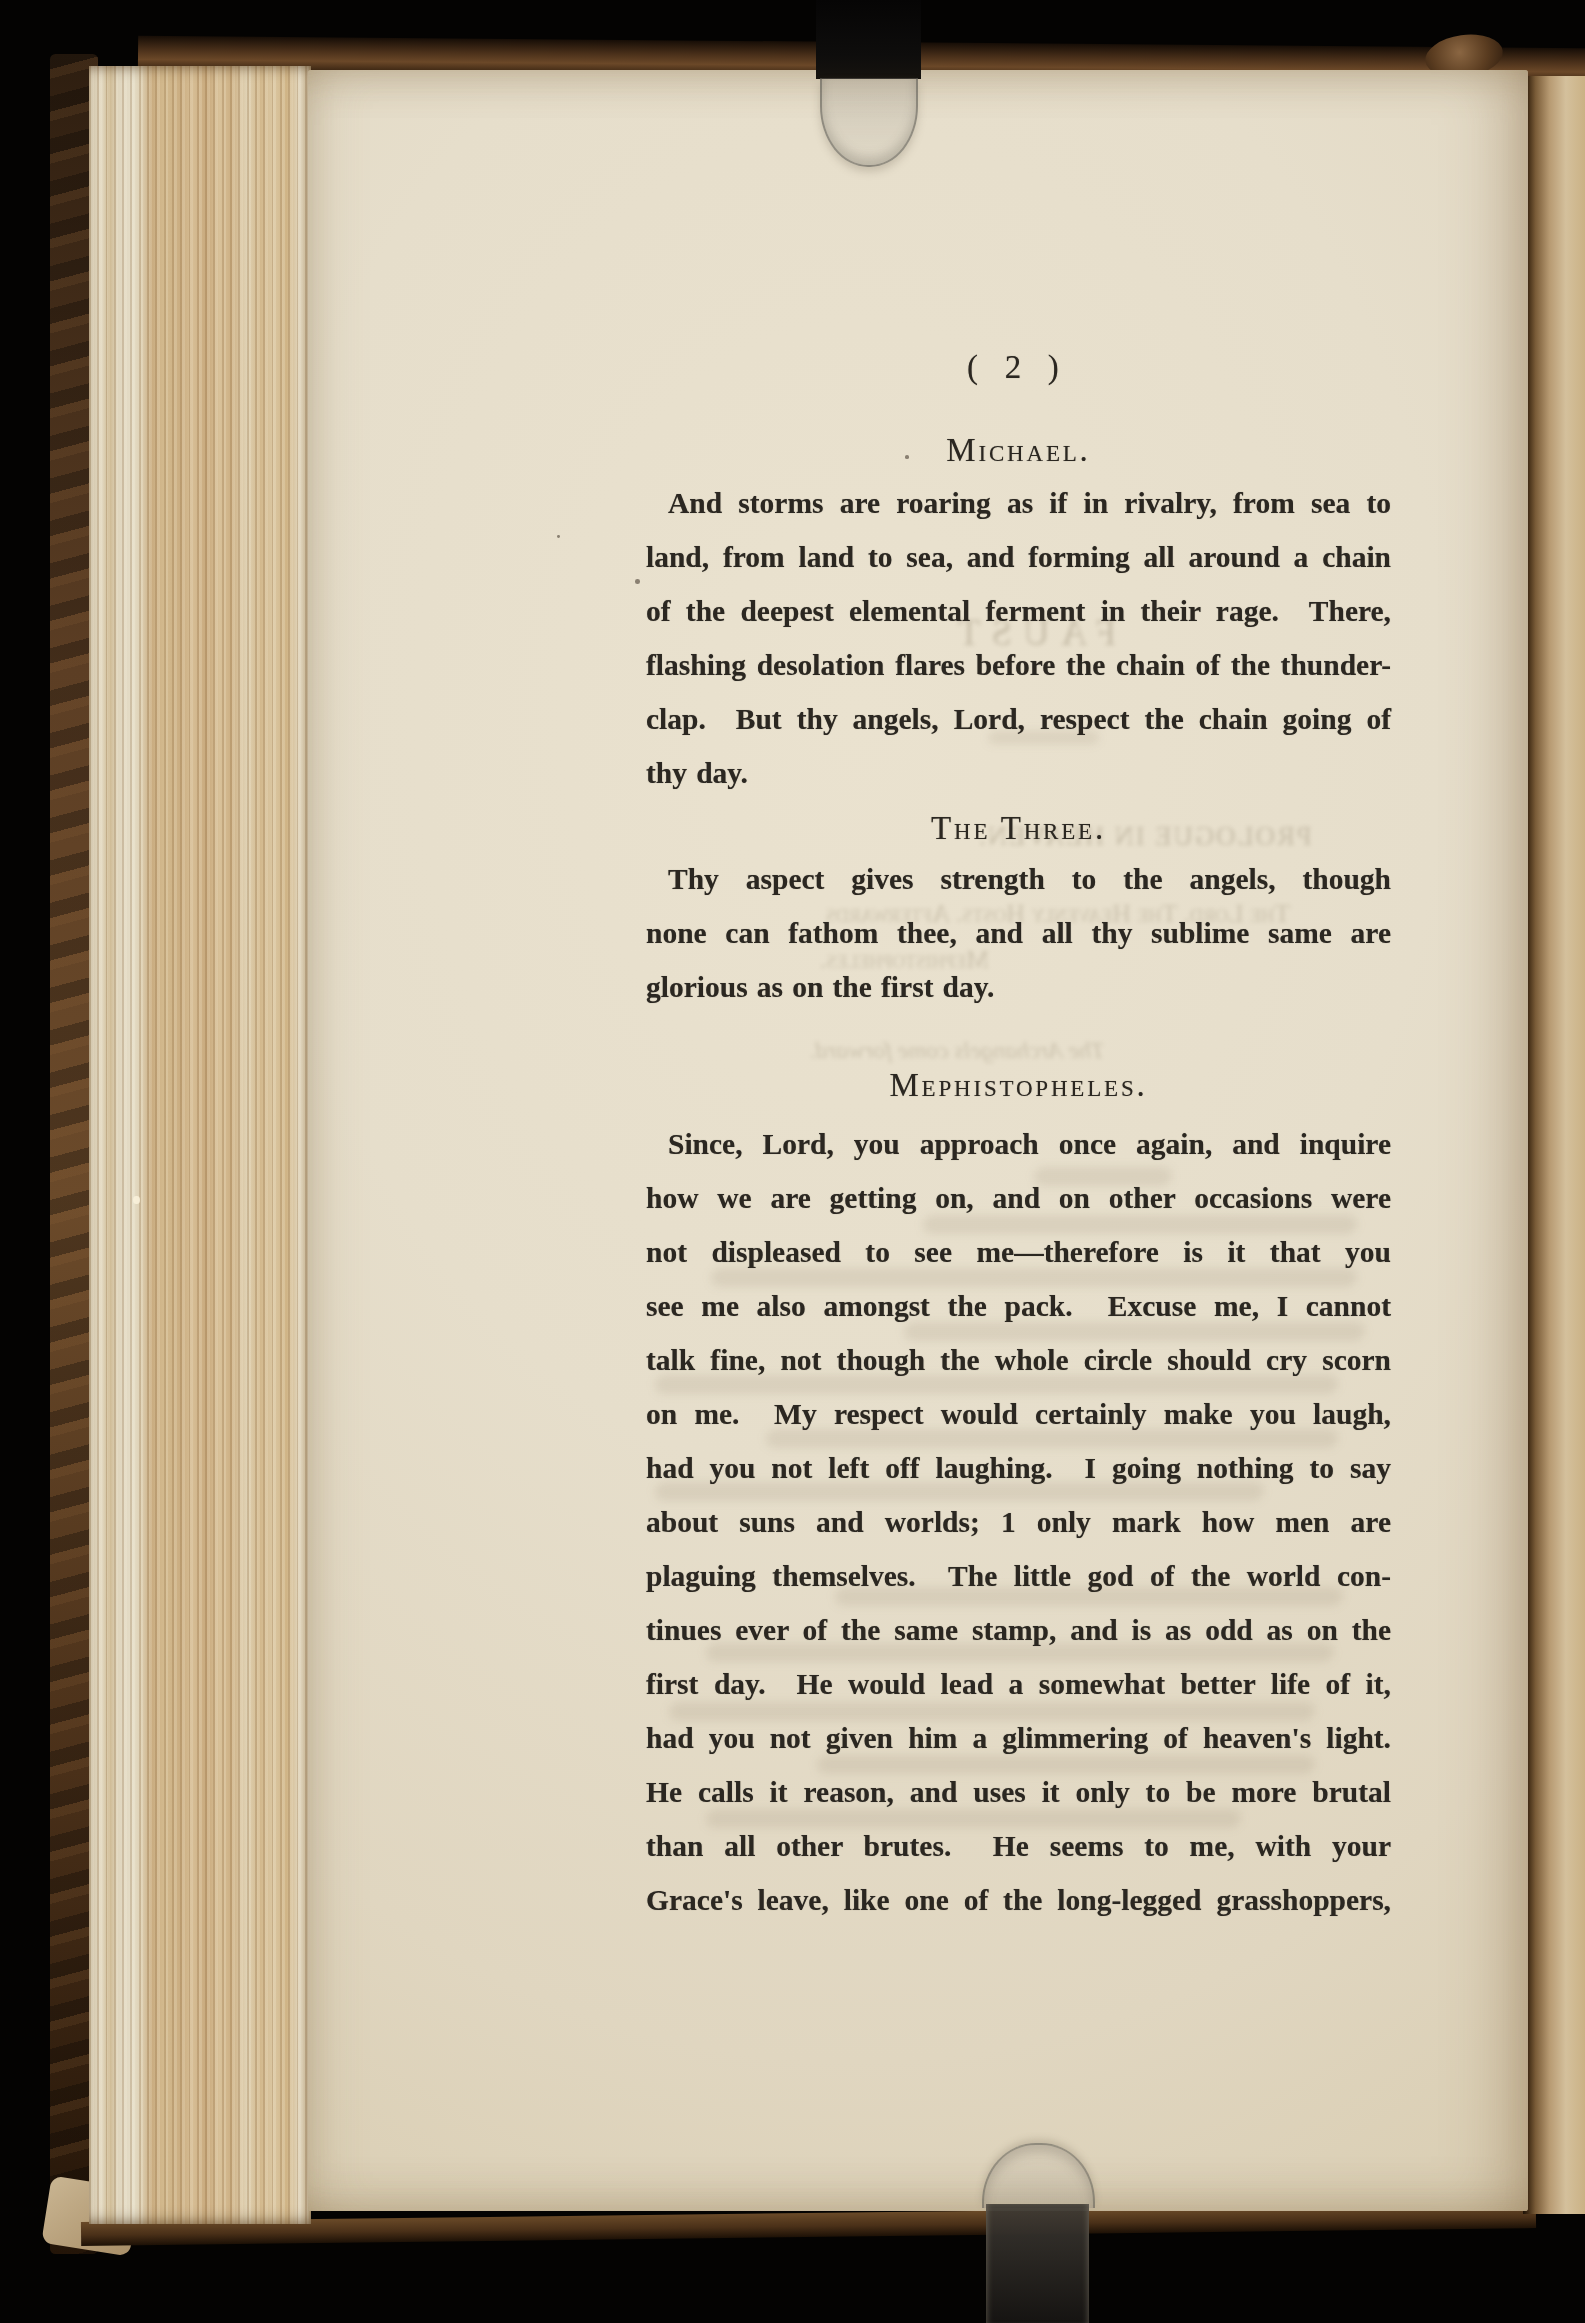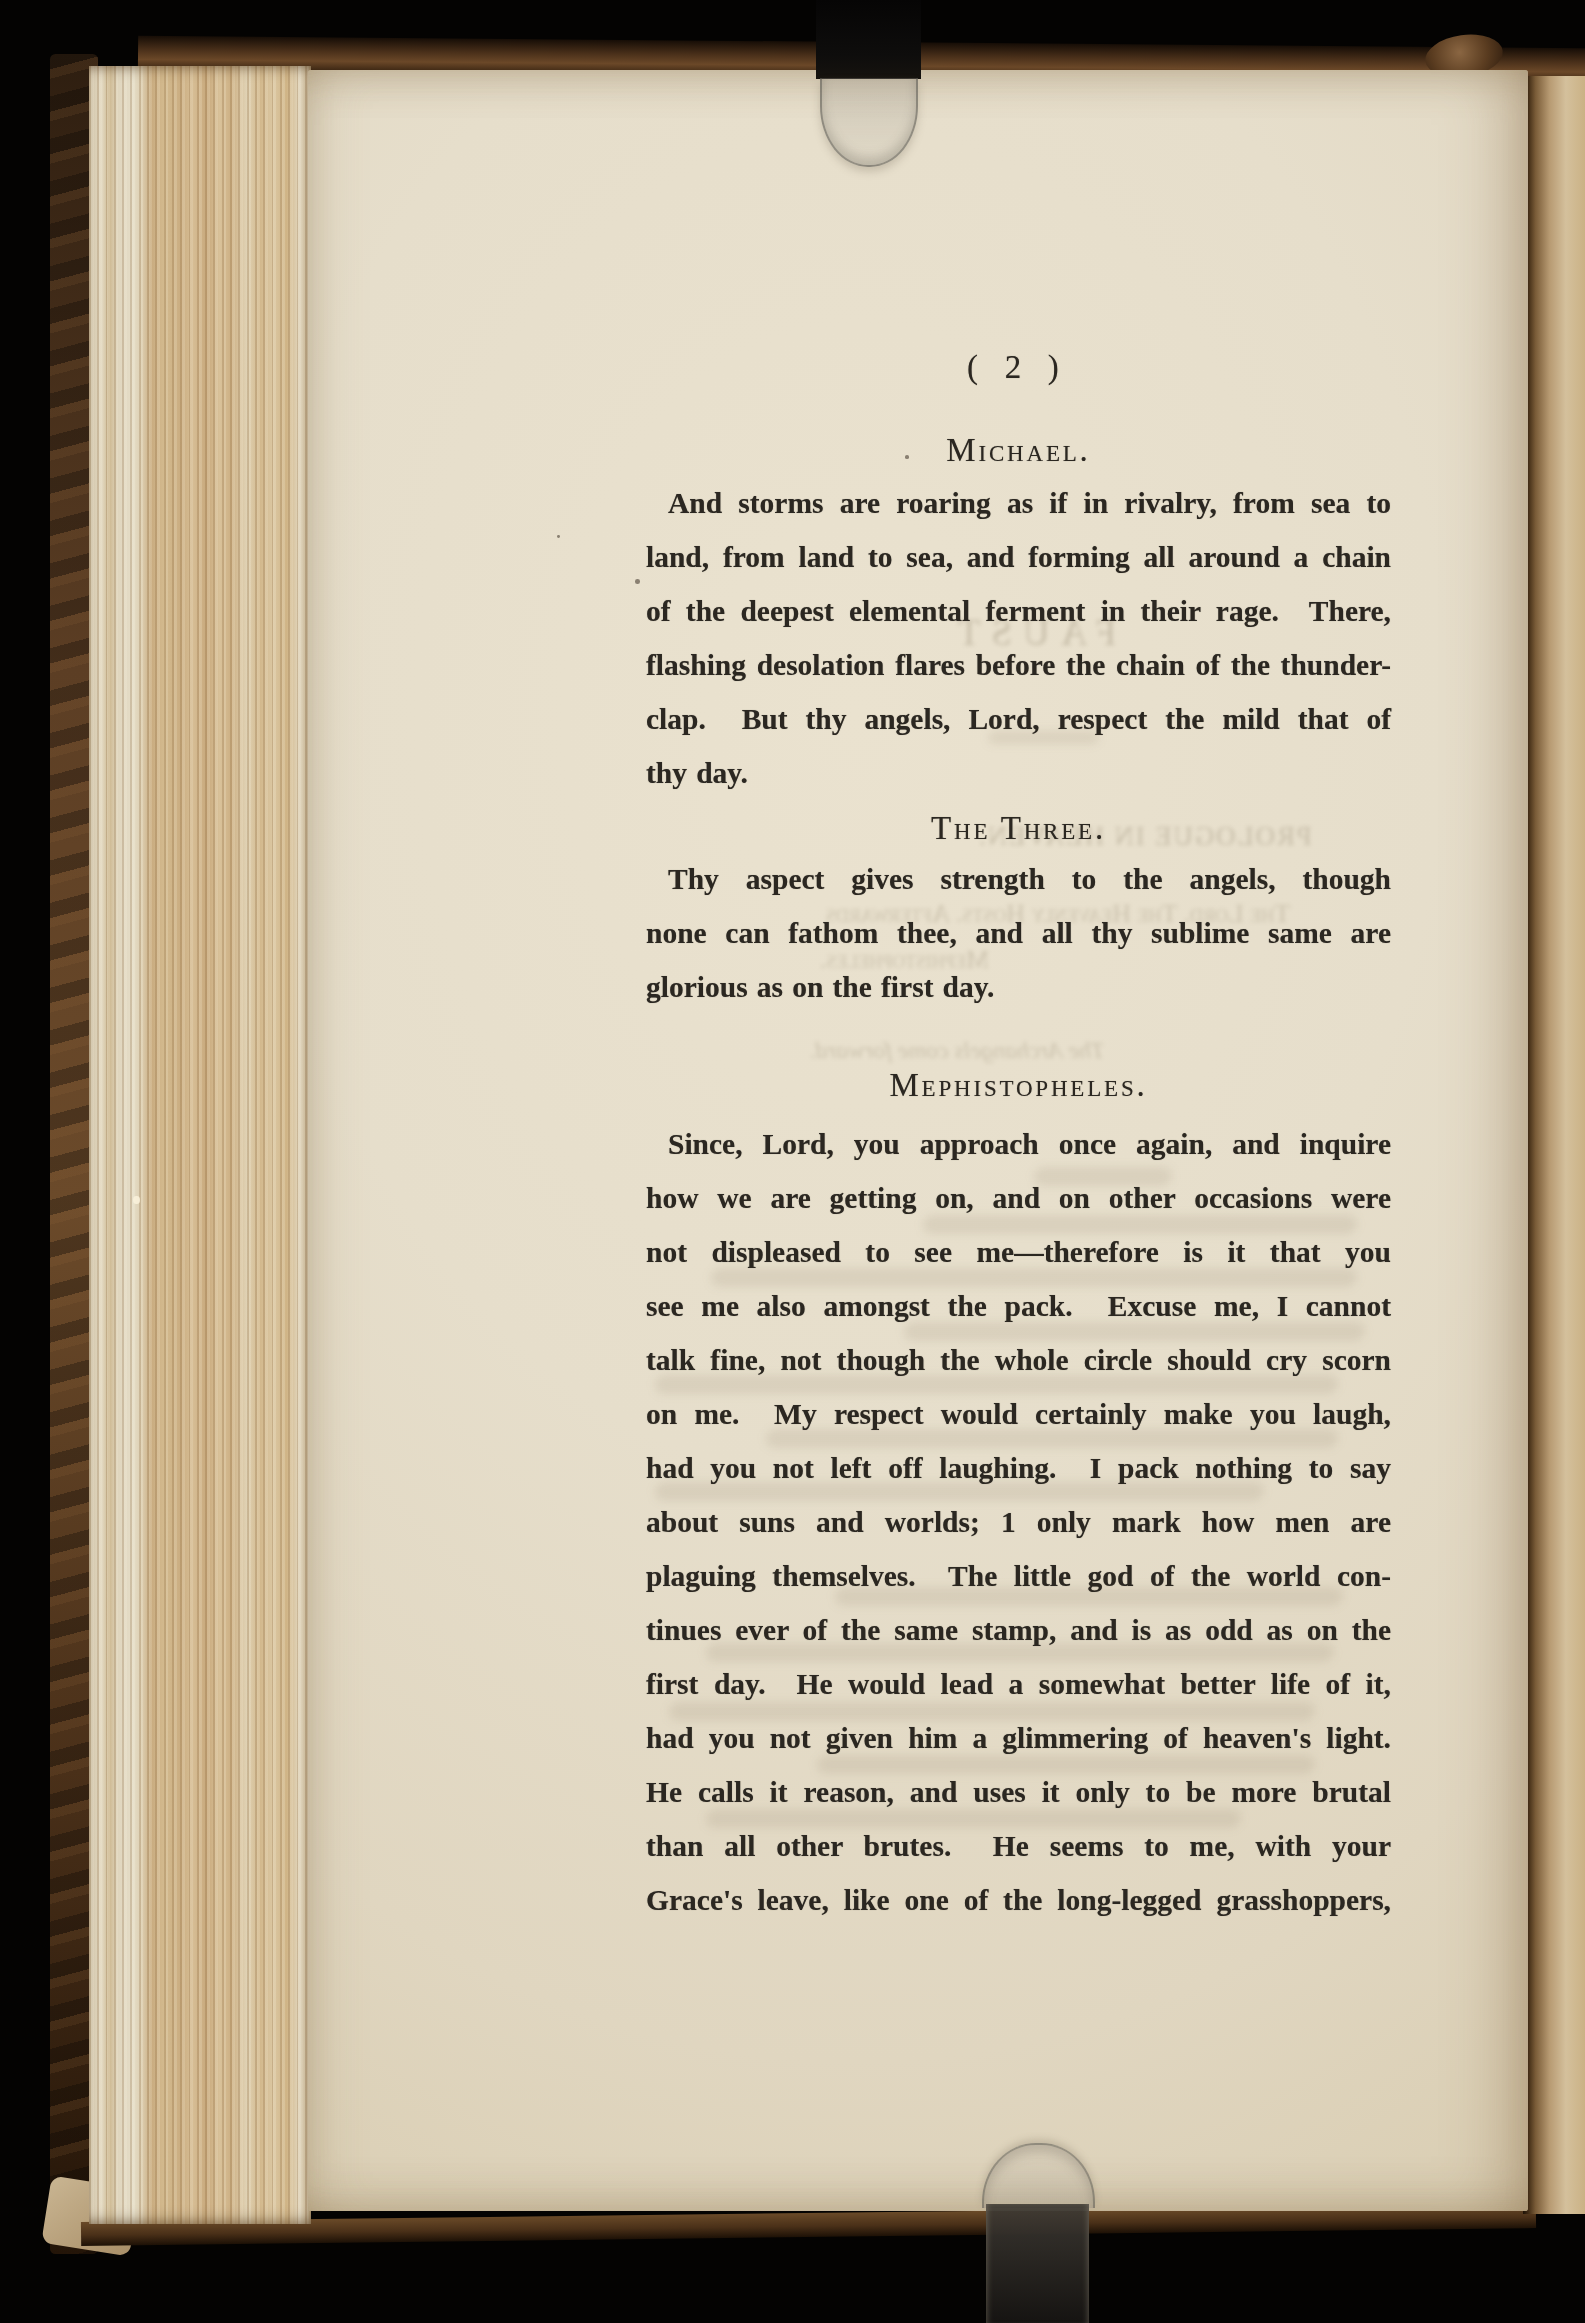--- a/index.html
+++ b/index.html
@@ -121,21 +121,21 @@
   <main class="text-layer">
     <div class="pagenum">( 2 )</div>
 
     <section class="speech" style="top:430px">
       <h2 class="speaker">Michael.</h2>
       <div class="lines" style="margin-top:4.6px">
           <div class="line first">And storms are roaring as if in rivalry, from sea to</div>
           <div class="line">land, from land to sea, and forming all around a chain</div>
           <div class="line">of the deepest elemental ferment in their rage.  There,</div>
           <div class="line">flashing desolation flares before the chain of the thunder-</div>
-          <div class="line">clap.  But thy angels, Lord, respect the mild that of</div>
+          <div class="line">clap.  But thy angels, Lord, respect the chain going of</div>
           <div class="line endpara">thy day.</div>
         </div>
     </section>
 
     <section class="speech" style="top:808px">
       <h2 class="speaker">The Three.</h2>
       <div class="lines" style="margin-top:2.8px">
           <div class="line first">Thy aspect gives strength to the angels, though</div>
           <div class="line">none can fathom thee, and all thy sublime same are</div>
           <div class="line endpara">glorious as on the first day.</div>
@@ -144,21 +144,21 @@
 
     <section class="speech" style="top:1065px">
       <h2 class="speaker">Mephistopheles.</h2>
       <div class="lines" style="margin-top:11px">
           <div class="line first">Since, Lord, you approach once again, and inquire</div>
           <div class="line">how we are getting on, and on other occasions were</div>
           <div class="line">not displeased to see me—therefore is it that you</div>
           <div class="line">see me also amongst the pack.  Excuse me, I cannot</div>
           <div class="line">talk fine, not though the whole circle should cry scorn</div>
           <div class="line">on me.  My respect would certainly make you laugh,</div>
-          <div class="line">had you not left off laughing.  I pack nothing to say</div>
+          <div class="line">had you not left off laughing.  I going nothing to say</div>
           <div class="line">about suns and worlds; 1 only mark how men are</div>
           <div class="line">plaguing themselves.  The little god of the world con-</div>
           <div class="line">tinues ever of the same stamp, and is as odd as on the</div>
           <div class="line">first day.  He would lead a somewhat better life of it,</div>
           <div class="line">had you not given him a glimmering of heaven's light.</div>
           <div class="line">He calls it reason, and uses it only to be more brutal</div>
           <div class="line">than all other brutes.  He seems to me, with your</div>
           <div class="line">Grace's leave, like one of the long-legged grasshoppers,</div>
         </div>
     </section>

